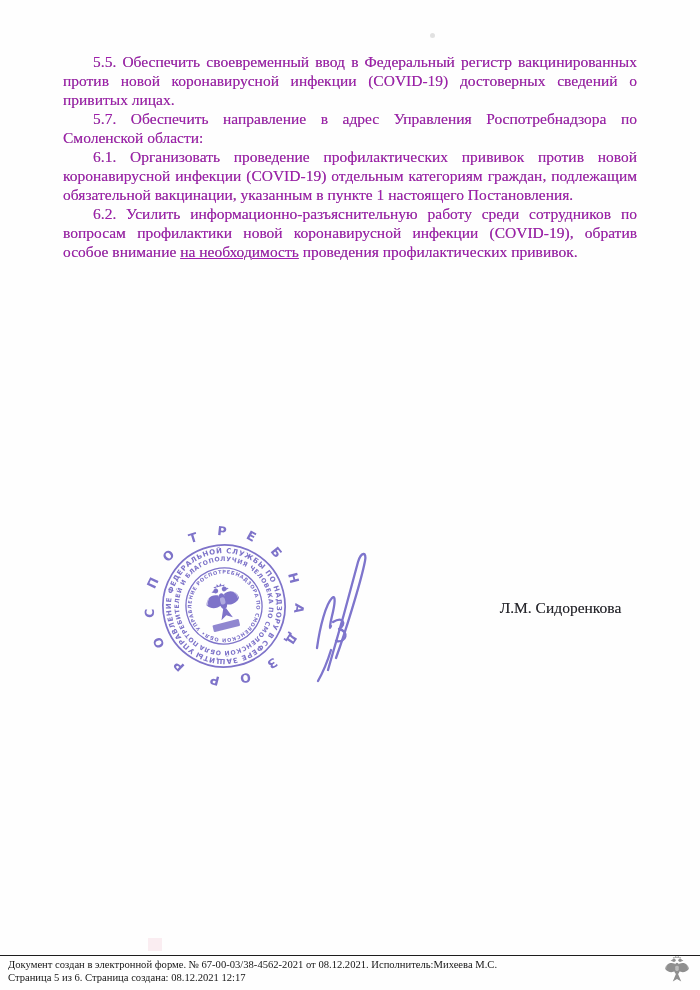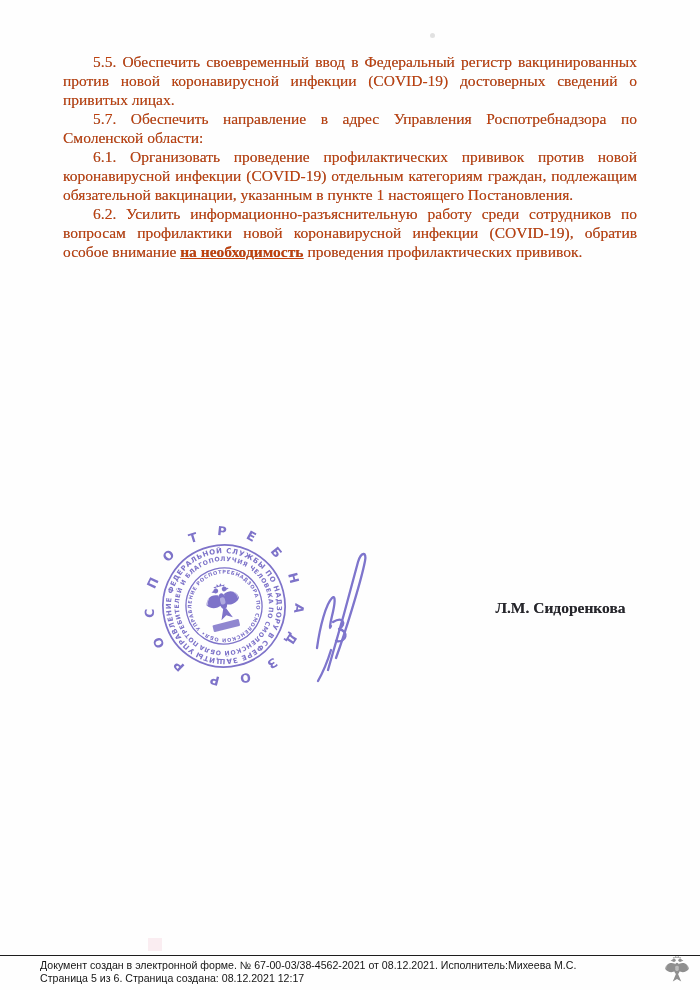--- a/index.html
+++ b/index.html
@@ -9,26 +9,26 @@
     background:#fefefe;
     overflow:hidden;
     font-family:"Liberation Serif", serif;
   }
   
   .doc-body{
     position:absolute;
     left:63px; top:52px; width:574px;
     font-size:15.5px;
     line-height:19px;
-    color:#c2410c;
+    color:#a21caf;
     text-align:justify;
     text-shadow:0 0 .45px rgba(45,45,55,.55);
   }
   .doc-body p{margin:0;text-indent:30px;}
-  .doc-body .u{text-decoration:underline;text-decoration-thickness:1px;text-underline-offset:1px;font-weight:bold;}
+  .doc-body .u{text-decoration:underline;text-decoration-thickness:1px;text-underline-offset:1px;}
   
   .dot-artifact{
     position:absolute;left:430px;top:33px;width:5px;height:5px;border-radius:50%;
     background:#d9d9d9;opacity:.8;
   }
   .pink-artifact{
     position:absolute;left:148px;top:938px;width:14px;height:13px;
     background:#f6dfe6;opacity:.55;
   }
   
@@ -41,31 +41,30 @@
   .signature{
     position:absolute;left:290px;top:540px;width:110px;height:150px;
     filter:blur(.3px);
     mix-blend-mode:multiply;
   }
   
   .sign-name{
     position:absolute;left:478px;top:599px;width:165px;
     font-size:15.5px;color:#26262b;text-align:center;
     text-shadow:0 0 .45px rgba(45,45,55,.55);
-    font-weight:bold;
   }
   
   .footer-rule{
     position:absolute;left:0;top:955px;width:700px;height:0;
     border-top:1.6px solid #1d1d1d;
   }
   .footer-text{
     position:absolute;left:8px;top:959px;width:640px;
-    font-family:Liberation Sans, sans-serif;
-    font-size:10.6px;line-height:12.6px;color:#151515;margin-left:32px;
+    font-family:Liberation Serif, serif;
+    font-size:10.6px;line-height:12.6px;color:#151515;
   }
   .footer-logo{
     position:absolute;left:663px;top:955px;width:28px;height:30px;
   }
 </style>
 </head>
 <body>
 
 <div class="page">
 

